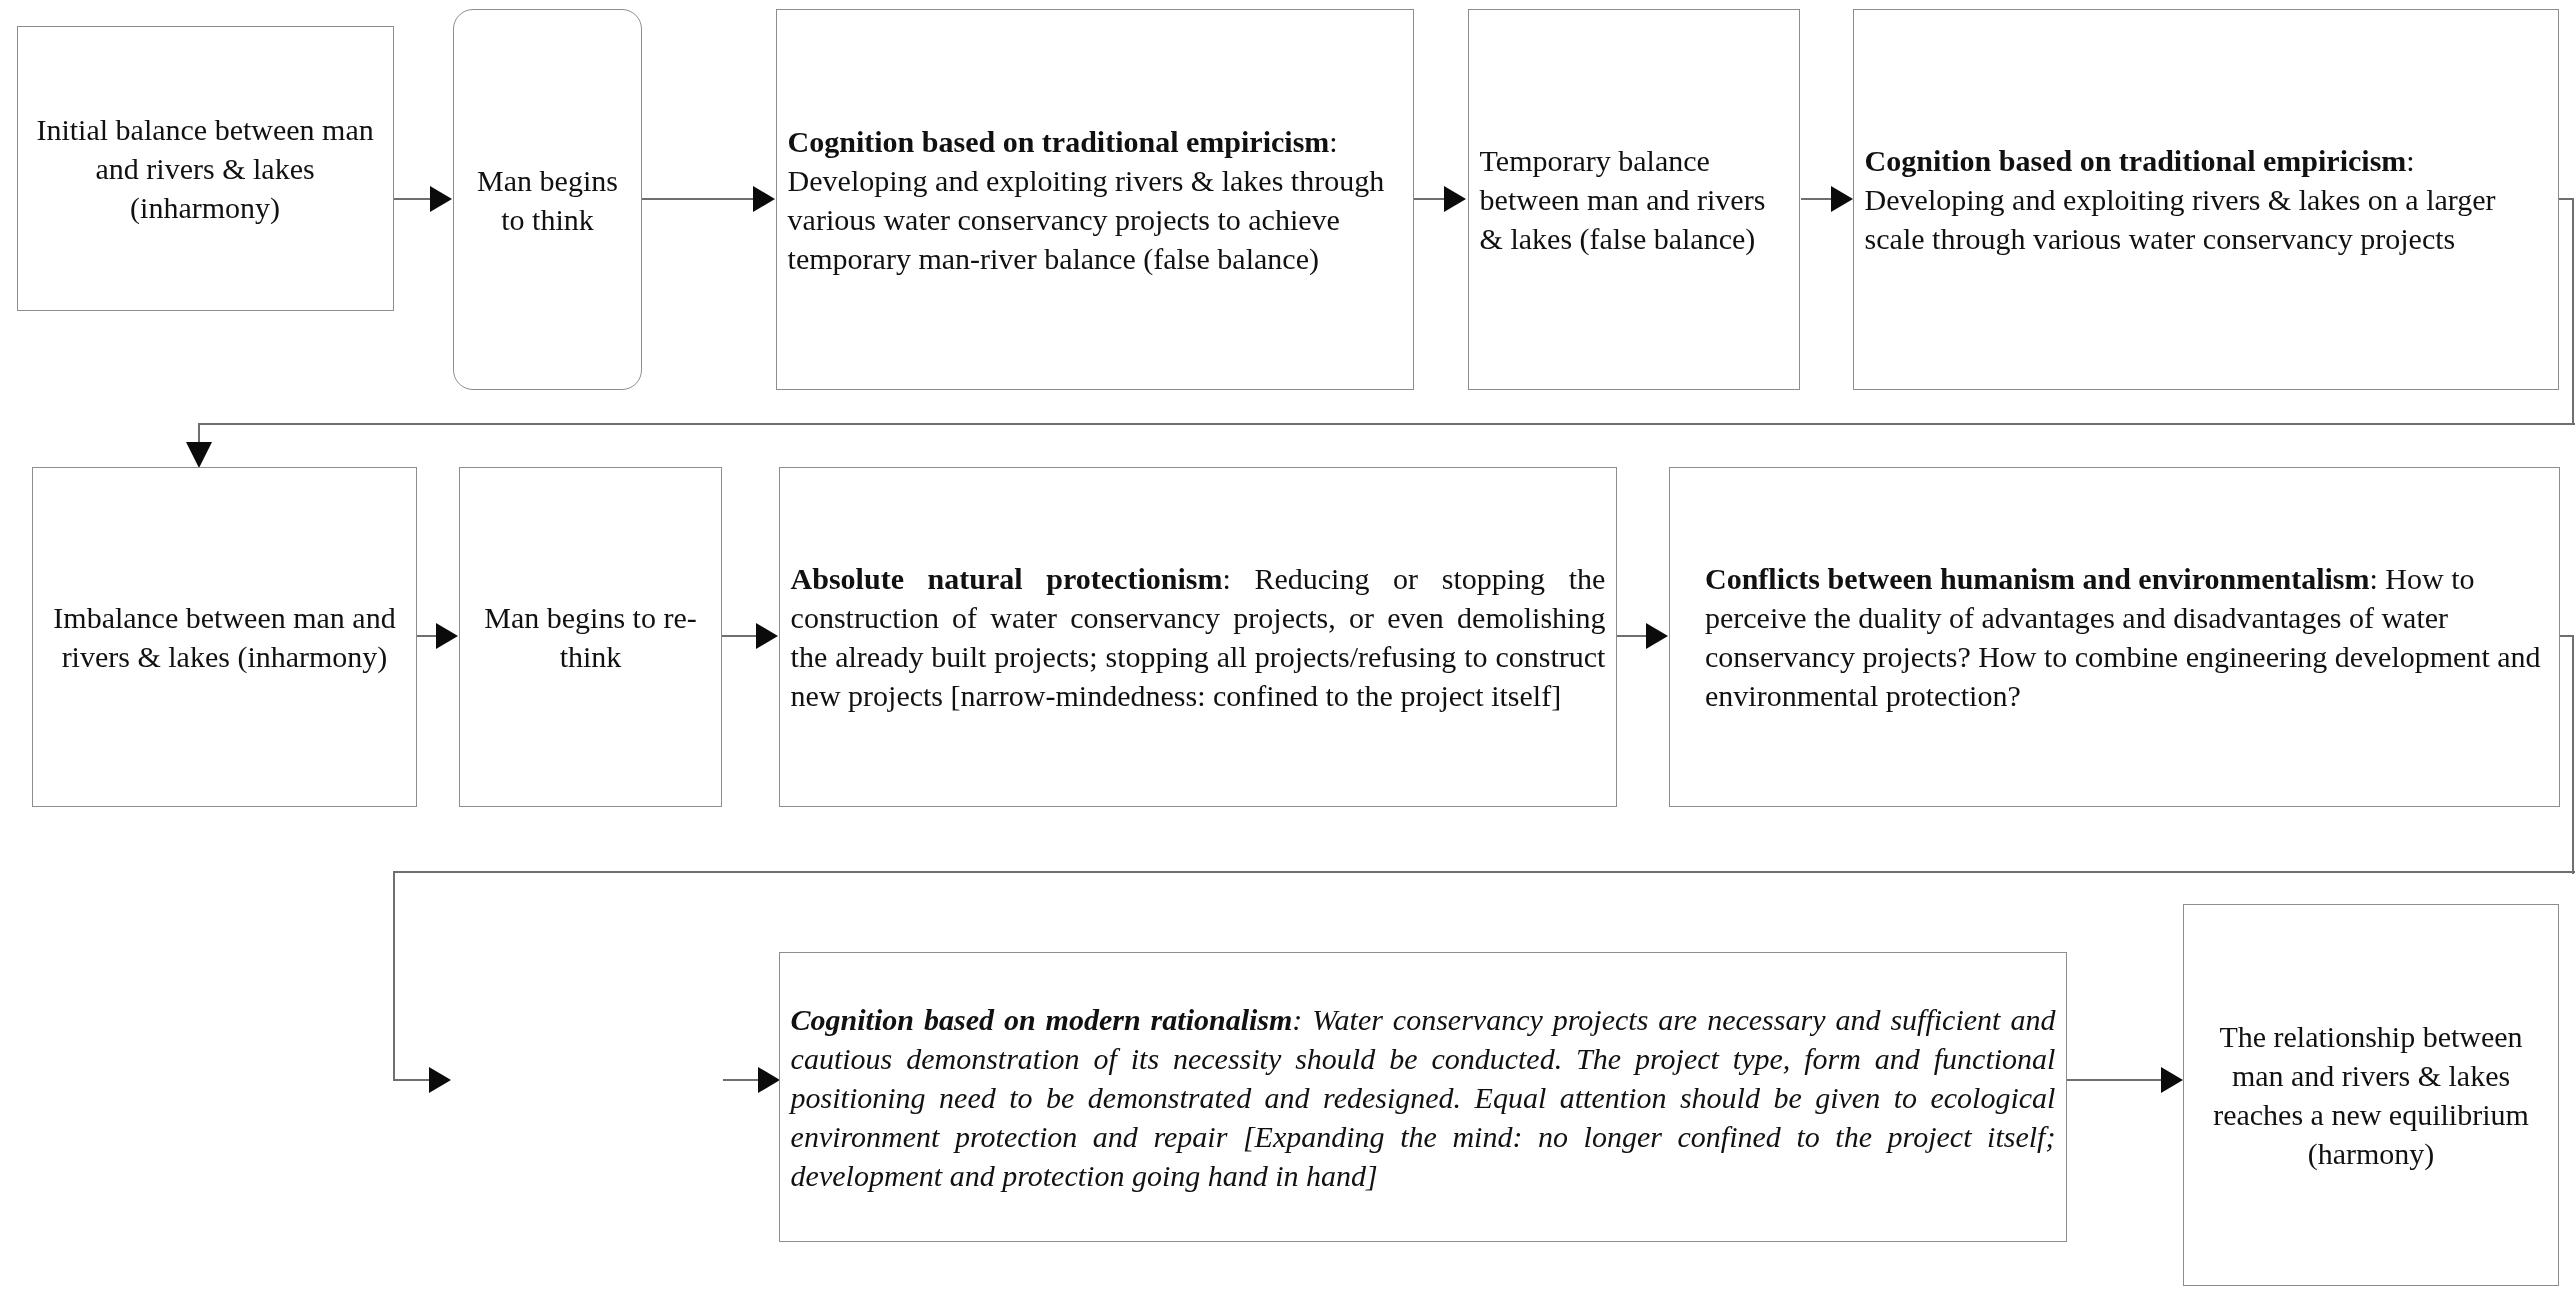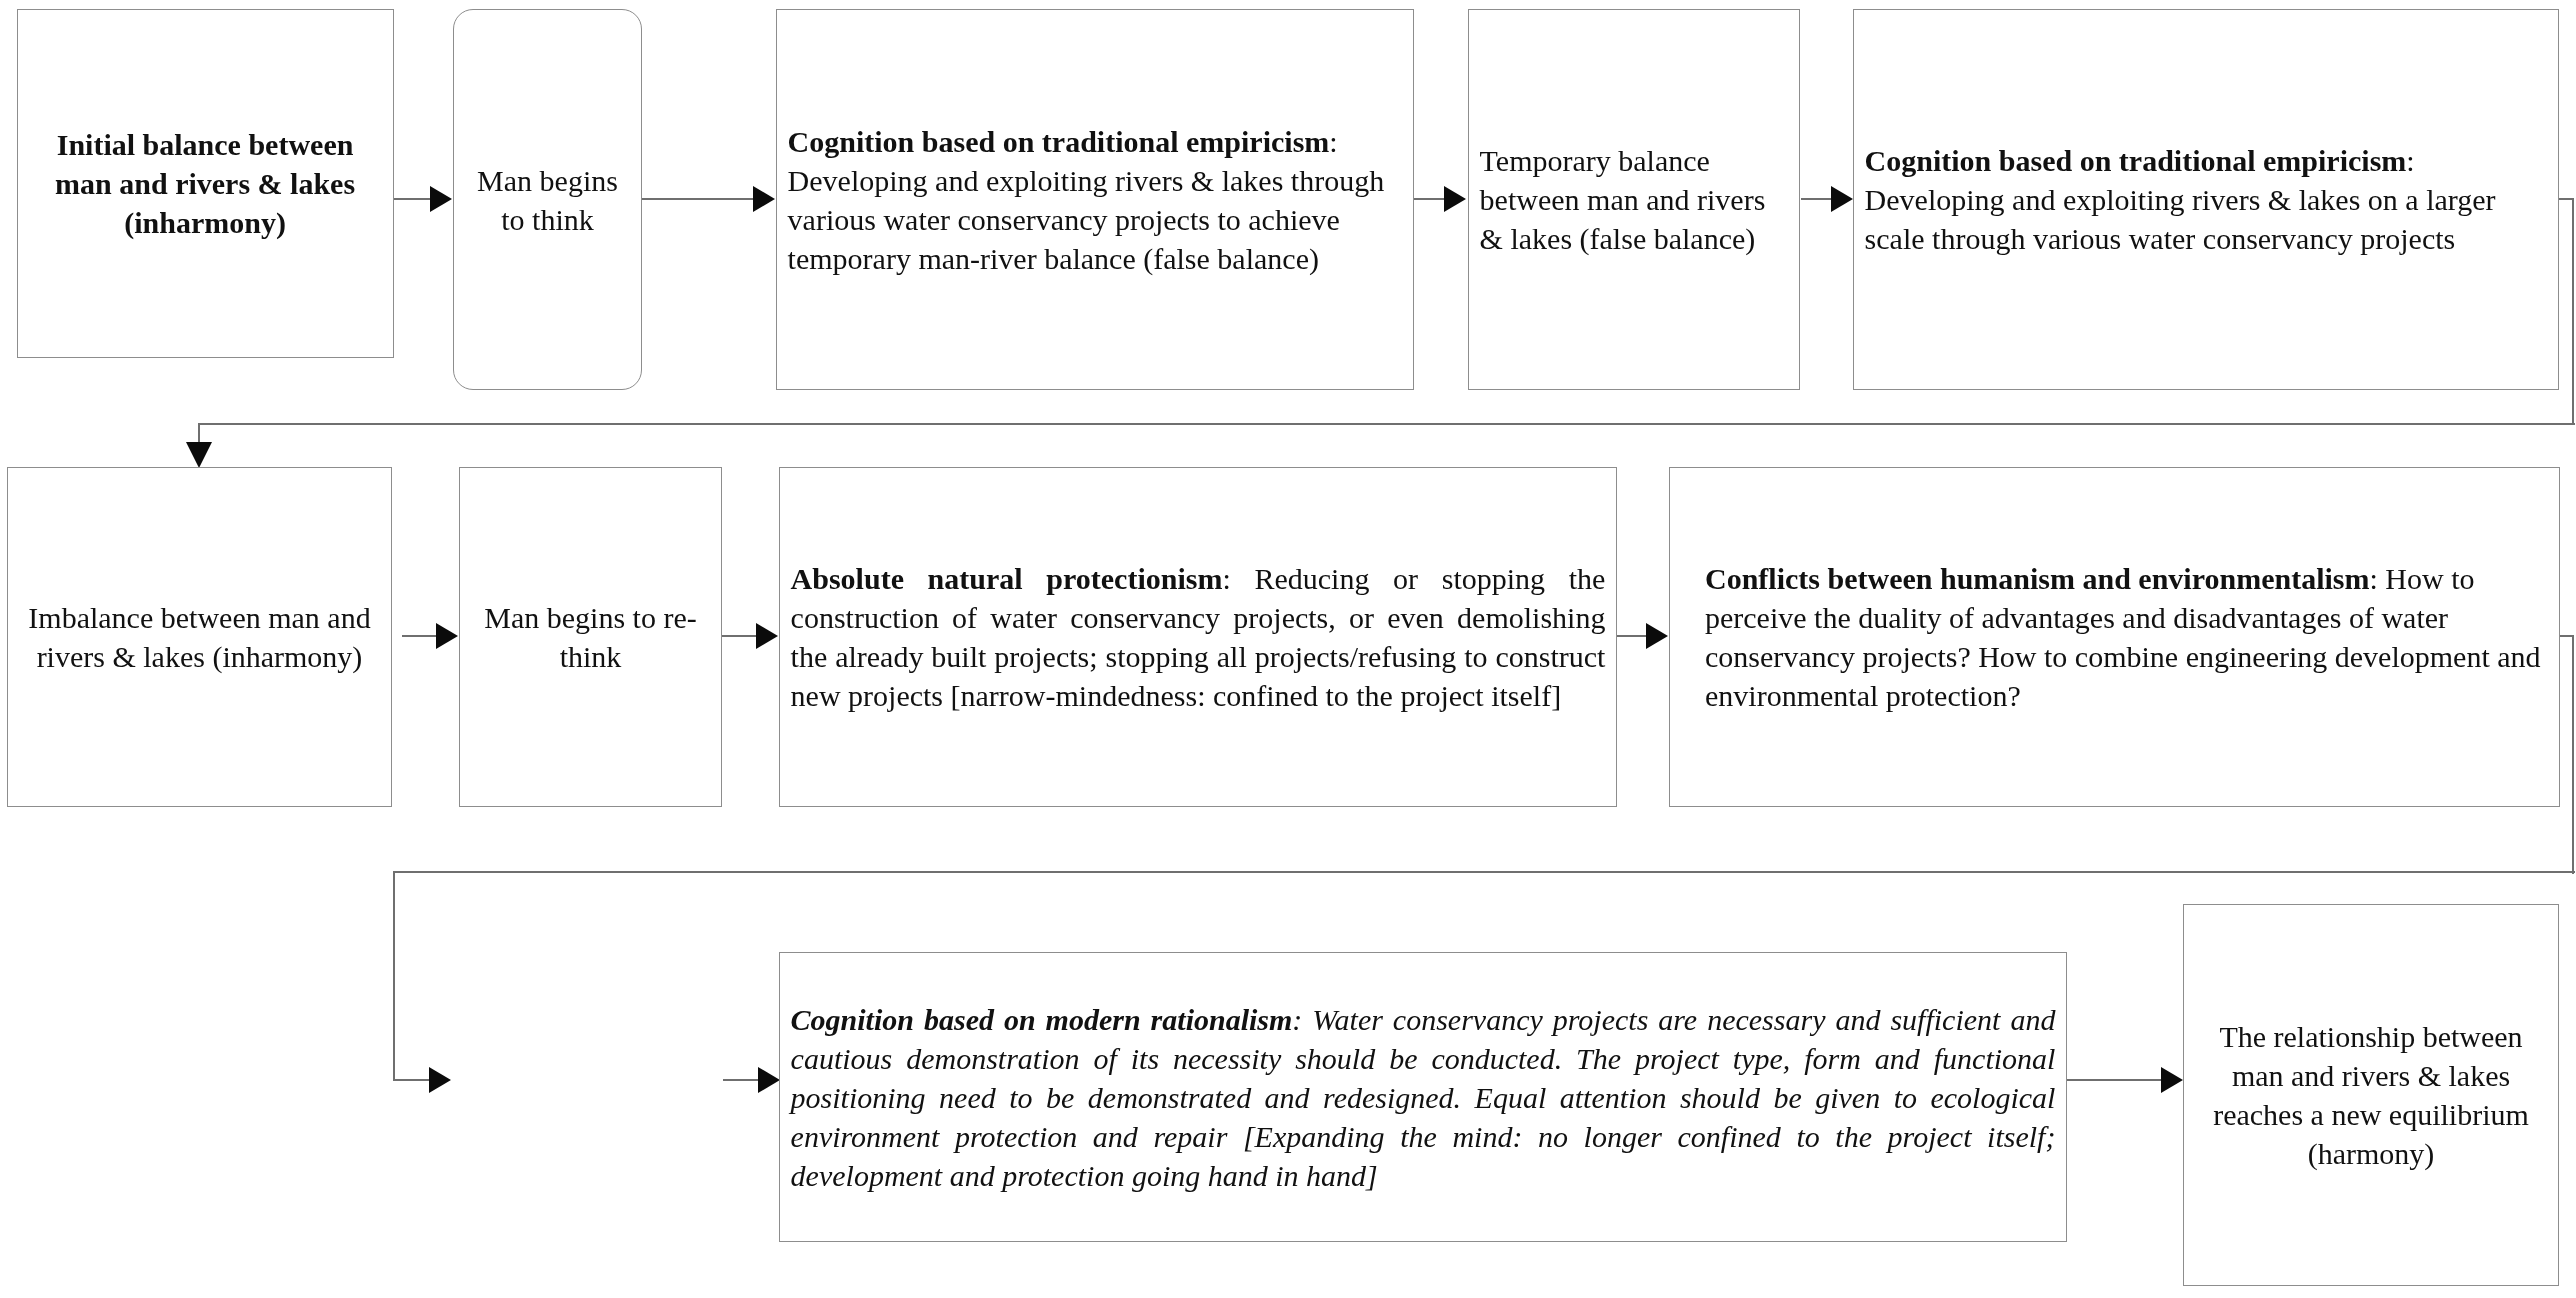--- a/index.html
+++ b/index.html
@@ -51,21 +51,21 @@
     border-right:13px solid transparent;
     border-top:26px solid #0b0b0b;
     z-index:2;
   }
 </style>
 </head>
 <body>
 
 <div id="stage">
 
-  <div class="box ctr" style="left:16.6px; top:9px; width:377px; height:349px;font-weight:bold;">
+  <div class="box ctr" style="left:16.6px; top:26px; width:377px; height:285px;">
     <div class="txt">
       <span>Initial balance between man and rivers &amp; lakes (inharmony)</span>
     </div>
   </div>
 
   <div class="box ctr" style="left:453px; top:9px; width:189px; height:381px;border-radius:20px;">
     <div class="txt">
       <span>Man begins to think</span>
     </div>
   </div>
@@ -99,21 +99,21 @@
 
   <div class="hline" style="left:1801px; top:198px; width:32px;"></div>
   <div class="arrow-r" style="left:1831px; top:186px;"></div>
 
   <div class="hline" style="left:2559px; top:198px; width:15px;"></div>
   <div class="vline" style="left:2572px; top:198px; height:226px;"></div>
   <div class="hline" style="left:198px; top:423px; width:2377px;"></div>
   <div class="vline" style="left:198px; top:423px; height:24px;"></div>
   <div class="arrow-d" style="left:186px; top:442px;"></div>
 
-  <div class="box ctr" style="left:7px; top:467px; width:385px; height:340px;">
+  <div class="box ctr" style="left:32px; top:467px; width:385px; height:340px;">
     <div class="txt">
       <span>Imbalance between man and rivers &amp; lakes (inharmony)</span>
     </div>
   </div>
 
   <div class="box just" style="left:779px; top:467px; width:838px; height:340px;">
     <div class="txt">
       <b>Absolute natural protectionism</b><span>: Reducing or stopping the construction of water conservancy projects, or even demolishing the already built projects; stopping all projects/refusing to construct new projects [narrow-mindedness: confined to the project itself]</span>
     </div>
   </div>

